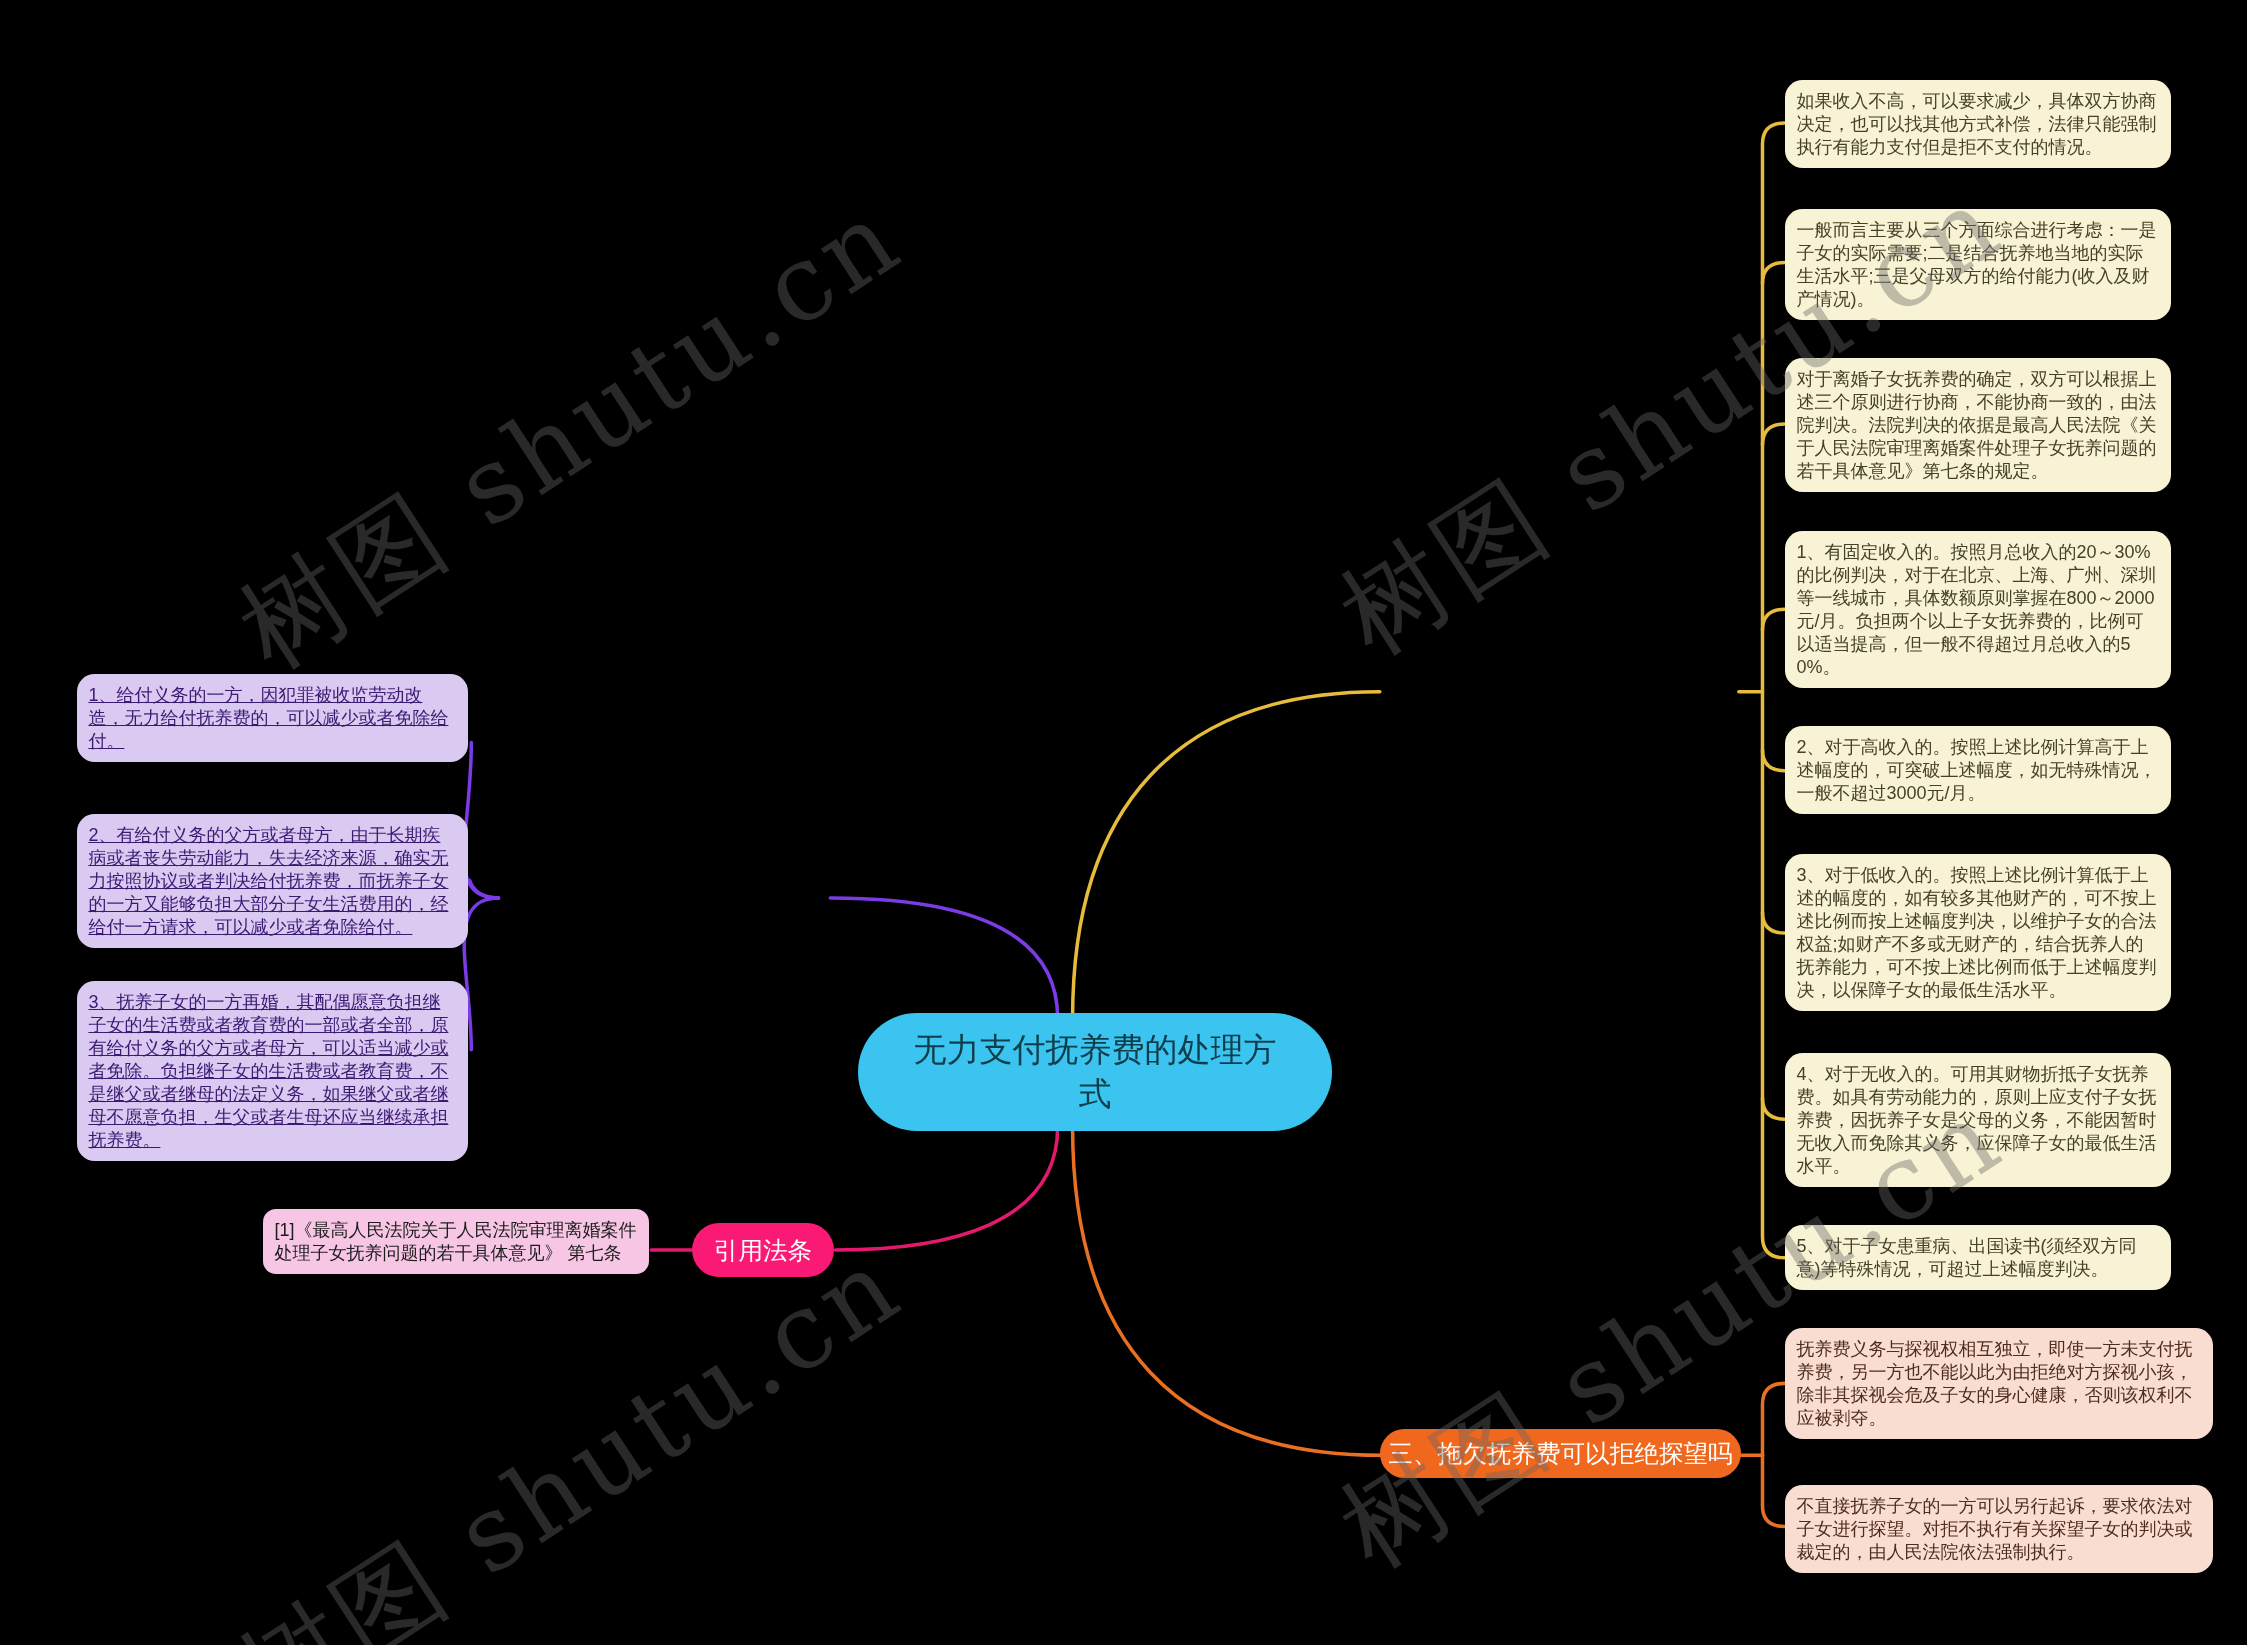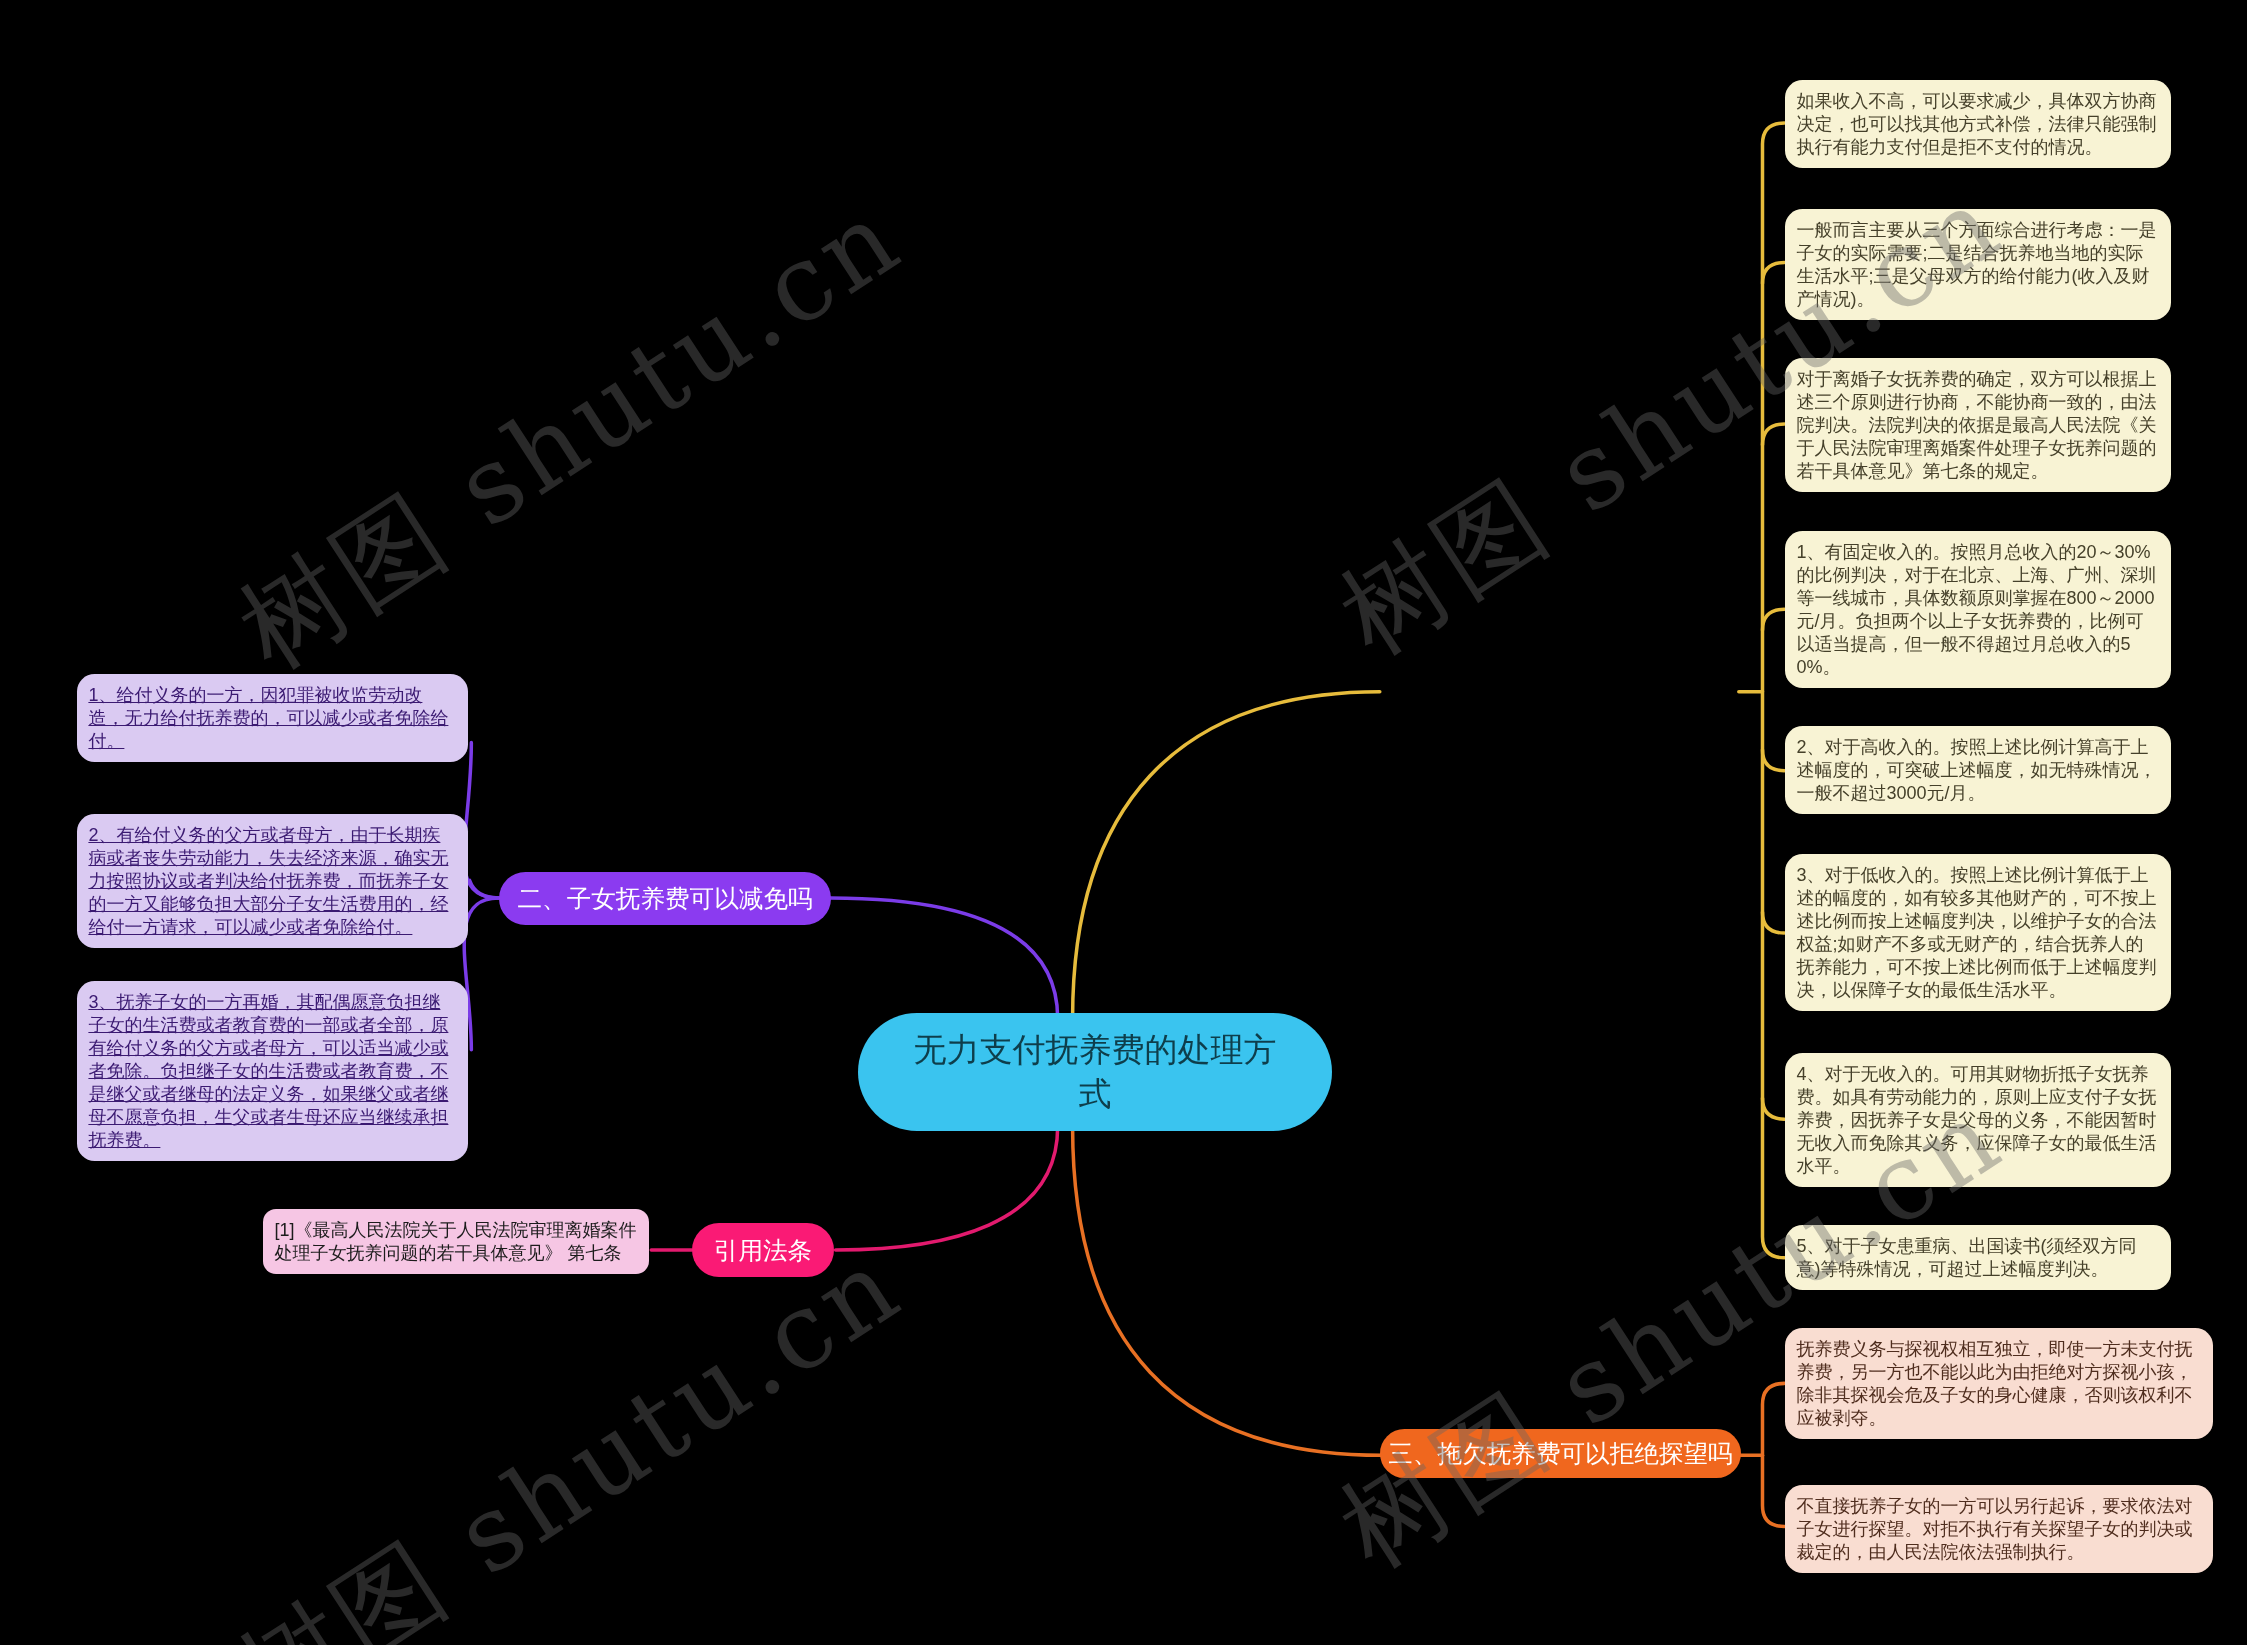--- a/index.html
+++ b/index.html
@@ -60,21 +60,20 @@
     <path d="M1205,1284 C1205,1395 1080,1424 952,1424" style="stroke:var(--pink-line)"></path>
     <path d="M788,1424 L742,1424" style="stroke:var(--pink-line)"></path>
 
     <path d="M1222,1284 C1222,1530 1340,1658 1574,1658" style="stroke:var(--orange-line)"></path>
     <path d="M1981,1658 L2008,1658" style="stroke:var(--orange-line)"></path>
     <path d="M2033,1576 Q2008,1576 2008,1600 L2008,1715 Q2008,1739 2033,1739" style="stroke:var(--orange-line)"></path>
   </svg>
 
   <div id="center-node">无力支付抚养费的处理方式</div>
 
-  <div class="pill" id="pill-purple">二、子女抚养费可以减免吗</div>
   <div class="pill" id="pill-pink">引用法条</div>
   <div class="pill" id="pill-orange">三、拖欠抚养费可以拒绝探望吗</div>
 
   <div class="note n-yellow" style="top:80px">如果收入不高，可以要求减少，具体双方协商决定，也可以找其他方式补偿，法律只能强制执行有能力支付但是拒不支付的情况。</div>
   <div class="note n-yellow" style="top:209px">一般而言主要从三个方面综合进行考虑：一是子女的实际需要;二是结合抚养地当地的实际生活水平;三是父母双方的给付能力(收入及财产情况)。</div>
   <div class="note n-yellow" style="top:358px">对于离婚子女抚养费的确定，双方可以根据上述三个原则进行协商，不能协商一致的，由法院判决。法院判决的依据是最高人民法院《关于人民法院审理离婚案件处理子女抚养问题的若干具体意见》第七条的规定。</div>
   <div class="note n-yellow" style="top:531px">1、有固定收入的。按照月总收入的20～30%的比例判决，对于在北京、上海、广州、深圳等一线城市，具体数额原则掌握在800～2000元/月。负担两个以上子女抚养费的，比例可以适当提高，但一般不得超过月总收入的50%。</div>
   <div class="note n-yellow" style="top:726px">2、对于高收入的。按照上述比例计算高于上述幅度的，可突破上述幅度，如无特殊情况，一般不超过3000元/月。</div>
   <div class="note n-yellow" style="top:854px">3、对于低收入的。按照上述比例计算低于上述的幅度的，如有较多其他财产的，可不按上述比例而按上述幅度判决，以维护子女的合法权益;如财产不多或无财产的，结合抚养人的抚养能力，可不按上述比例而低于上述幅度判决，以保障子女的最低生活水平。</div>
   <div class="note n-yellow" style="top:1053px">4、对于无收入的。可用其财物折抵子女抚养费。如具有劳动能力的，原则上应支付子女抚养费，因抚养子女是父母的义务，不能因暂时无收入而免除其义务，应保障子女的最低生活水平。</div>

